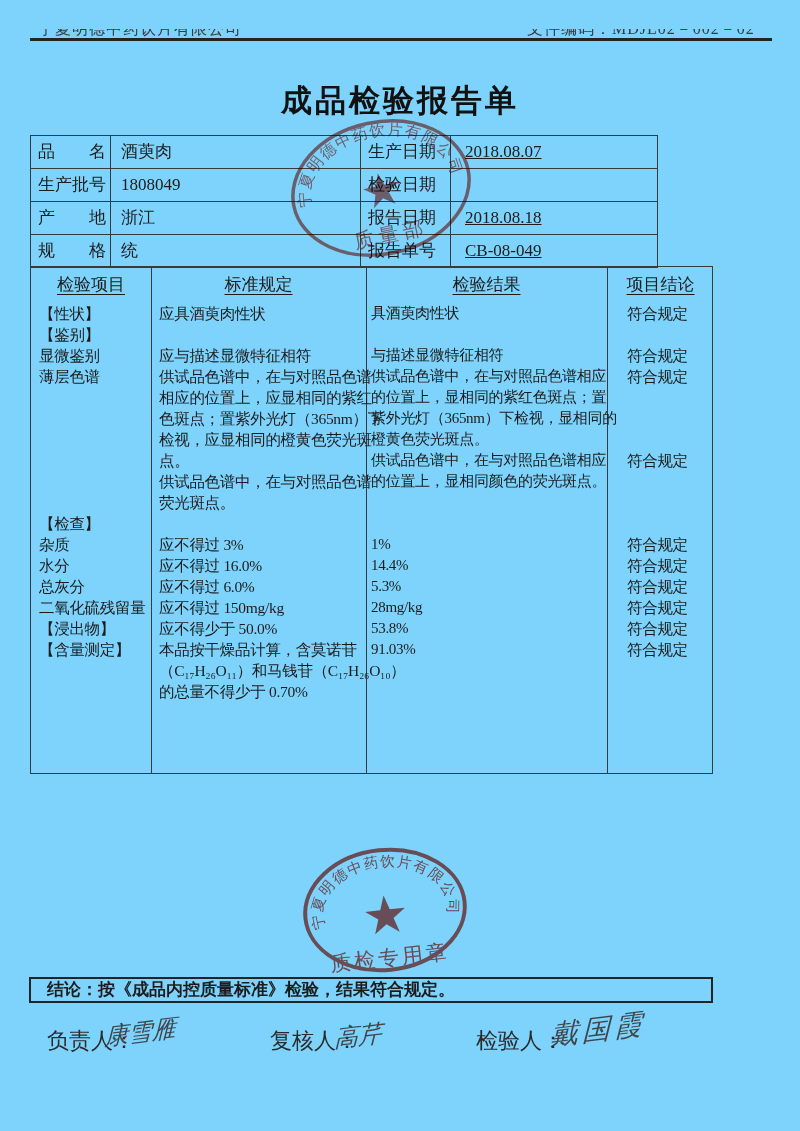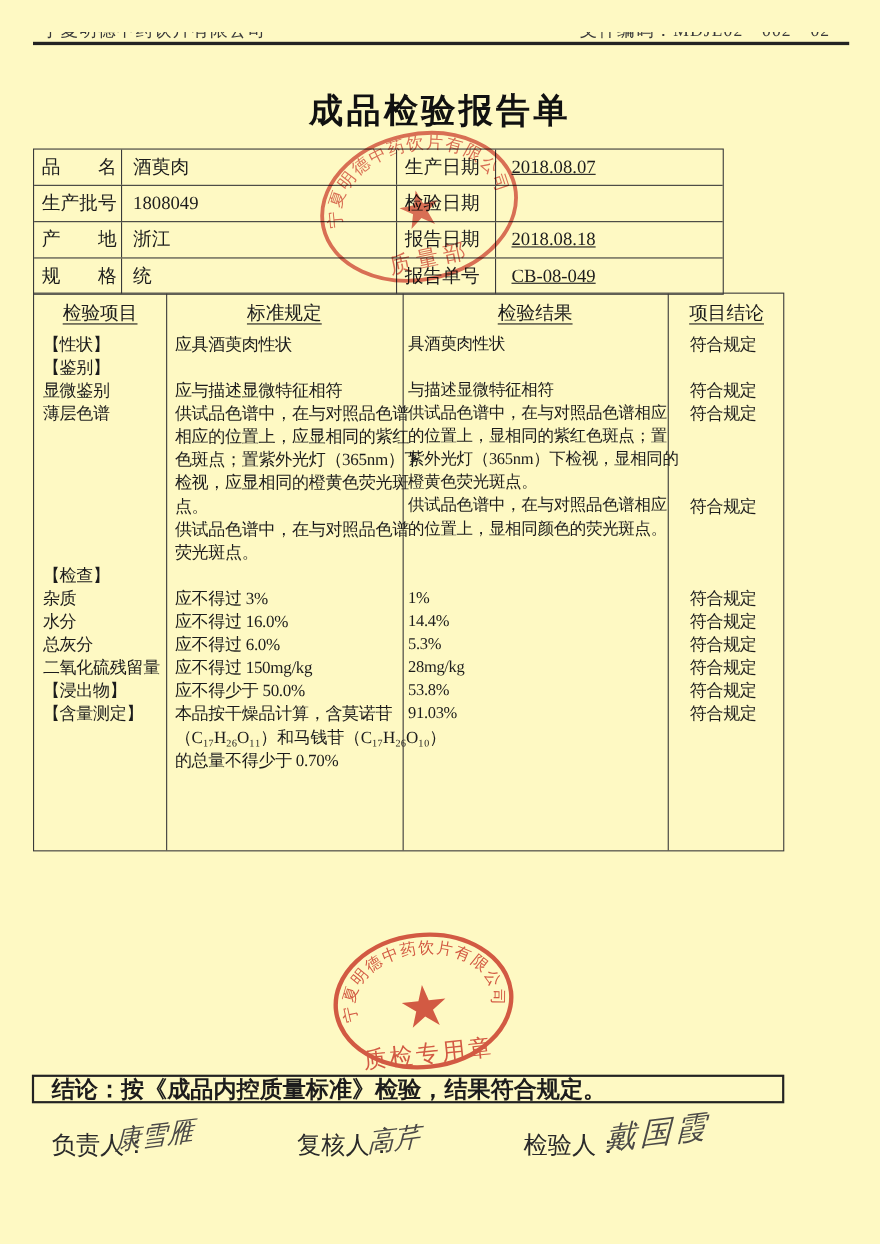--- a/index.html
+++ b/index.html
@@ -1,17 +1,17 @@
 <!DOCTYPE html>
 <html><head>
 <meta charset="utf-8">
 <style>
   html,body{margin:0;padding:0;background:#e8e8e8;}
   .page{
-    position:relative;width:800px;height:1131px;background:#fef9c3;
+    position:relative;width:800px;height:1131px;background:#7dd3fc;
     font-family:"Liberation Serif","DejaVu Serif",serif;color:#1c1c1c;
     overflow:hidden;margin:0 auto;
   }
   
   .clip{position:absolute;top:29px;height:9px;overflow:hidden;}
   .clip-l{left:38px;width:330px;}
   .clip-r{left:527px;width:250px;}
   .clip .inner{display:block;margin-top:-9px;font-size:16px;line-height:18px;color:#3a3a3a;letter-spacing:1px;white-space:nowrap;}
   .headrule{position:absolute;left:30px;top:38px;width:742px;height:3px;background:#232323;}
   .title{
@@ -42,21 +42,21 @@
   .bcell{font-size:15.5px;line-height:21px;letter-spacing:-0.3px;white-space:nowrap;overflow:visible;}
   .bcell.c1{padding-left:8px;}
   .bcell.c2{padding-left:8px;}
   .bcell.c3{padding-left:5px;font-size:15px;}
   .bcell.c4{padding-left:8px;margin-left:12px;}
   
   .conclusion{
     position:absolute;left:29px;top:977px;width:684px;height:26px;
     border:2px solid #232323;box-sizing:border-box;background:transparent;
   }
-  .conclusion span{font-size:21px;font-weight:bold;line-height:22px;padding-left:16px;display:inline-block;}
+  .conclusion span{font-size:17px;font-weight:bold;line-height:22px;padding-left:16px;display:inline-block;}
   
   .signatures{position:absolute;left:0;top:1015px;width:100%;height:70px;}
   .sig-label{position:absolute;top:11px;font-size:22px;color:#2a2a2a;}
   .hw{
     position:absolute;font-family:"DejaVu Serif",serif;font-style:italic;color:#38373a;
     transform:rotate(-7deg) skewX(-8deg);transform-origin:left bottom;opacity:.9;white-space:nowrap;
   }
   
   .stamp{position:absolute;mix-blend-mode:multiply;pointer-events:none;}
   .stamp-top{left:281px;top:108px;opacity:.78;}

